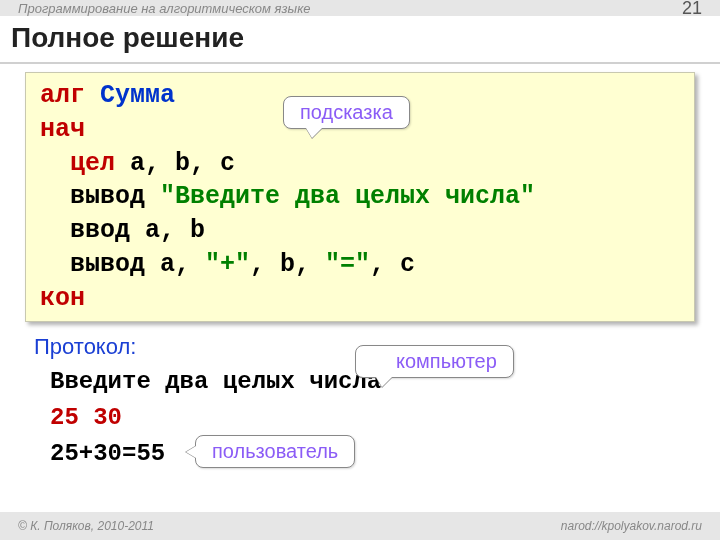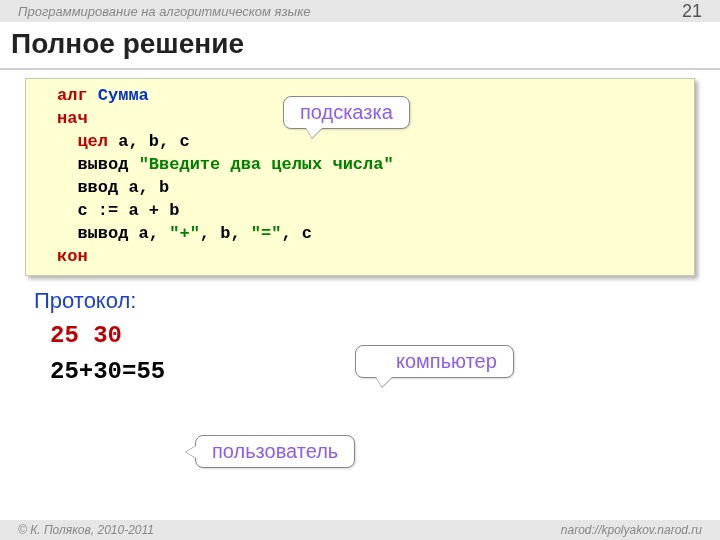--- a/index.html
+++ b/index.html
@@ -6,21 +6,21 @@
   body {
     width: 720px;
     height: 540px;
     background: #fff;
     font-family: Arial, sans-serif;
     position: relative;
     overflow: hidden;
   }
   .header-bar {
     background: #e6e6e6;
-    height: 22px;
+    height: 16px;
     display: flex;
     justify-content: space-between;
     align-items: center;
     padding: 0 18px;
     font-size: 13px;
     font-style: italic;
     color: #888;
   }
   .page-number {
     font-style: normal;
@@ -32,23 +32,23 @@
     font-weight: bold;
     color: #222;
     padding: 6px 25px 8px 11px;
     border-bottom: 2px solid #d0d0d0;
   }
   .code-block {
     margin: 8px 25px 0 25px;
     background: #ffffd2;
     border: 1px solid #c8c8b0;
     box-shadow: 3px 3px 4px rgba(0,0,0,0.3);
-    padding: 6px 14px 6px 31px;
+    padding: 6px 14px 6px 14px;
     font-family: "Courier New", monospace;
-    font-size: 17px;
+    font-size: 25px;
     line-height: 1.35;
     font-weight: bold;
     color: #000;
   }
   .kw-red  { color: #c00000; }
   .kw-blue { color: #0033cc; }
   .kw-green{ color: #008000; }
   .protocol-label {
     margin: 12px 0 4px 34px;
     color: #1a3fd4;
@@ -58,21 +58,21 @@
     margin-left: 50px;
     font-family: "Courier New", monospace;
     font-size: 24px;
     font-weight: bold;
     line-height: 1.5;
   }
   .p-red { color: #c00000; }
   .footer {
     position: absolute;
     bottom: 0; left: 0; right: 0;
-    height: 20px;
+    height: 28px;
     background: #e6e6e6;
     display: flex;
     justify-content: space-between;
     align-items: center;
     padding: 0 18px;
     font-size: 12px;
     font-style: italic;
     color: #888;
   }
   .callout {
@@ -140,32 +140,30 @@
   <div>
     <span>&nbsp;&nbsp;</span><span class="kw-red">цел</span><span> a, b, c</span>
   </div>
   <div>
     <span>&nbsp;&nbsp;</span><span>вывод </span><span class="kw-green">"Введите два целых числа"</span>
   </div>
   <div>
     <span>&nbsp;&nbsp;</span><span>ввод a, b</span>
   </div>
   <div>
-    <span>&nbsp;&nbsp;</span><span>c := a + b</span>
-  </div>
-  <div>
     <span>&nbsp;&nbsp;</span><span>вывод a, </span><span class="kw-green">"+"</span><span>, b, </span><span class="kw-green">"="</span><span>, c</span>
   </div>
   <div>
     <span class="kw-red">кон</span>
   </div>
 </div>
 
 <div class="protocol-label">Протокол:</div>
 <div class="protocol">
+  <div>Введите два целых числа</div>
   <div class="p-red">25 30</div>
   <div>25+30=55</div>
 </div>
 
 <div class="callout co-hint">подсказка</div>
 <div class="callout co-comp">компьютер</div>
 <div class="callout co-user">пользователь</div>
 
 <div class="footer">
   <span>© К. Поляков, 2010-2011</span>

